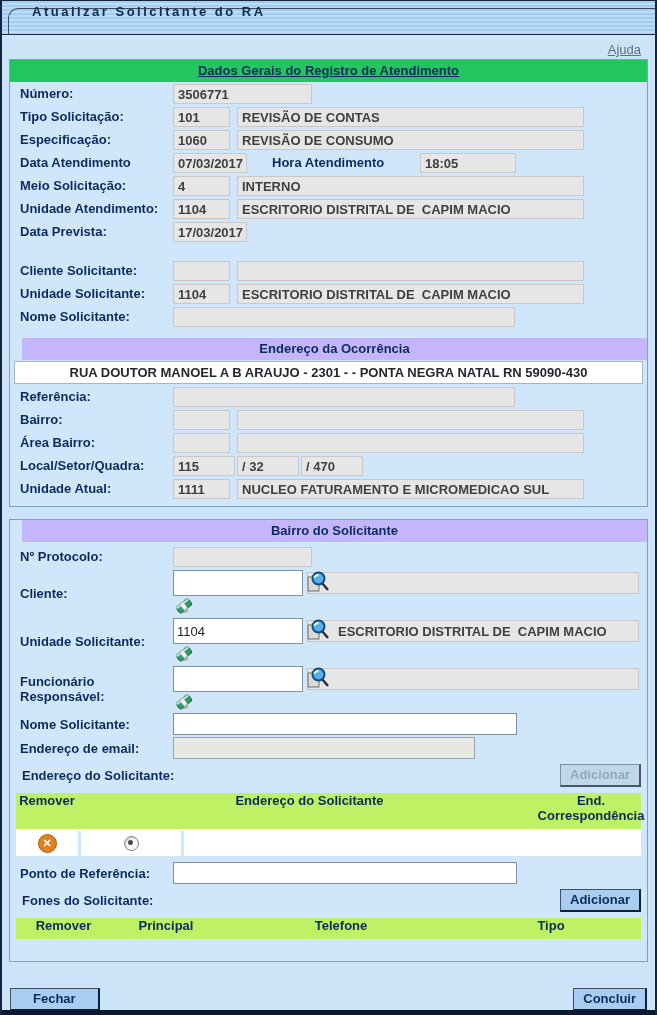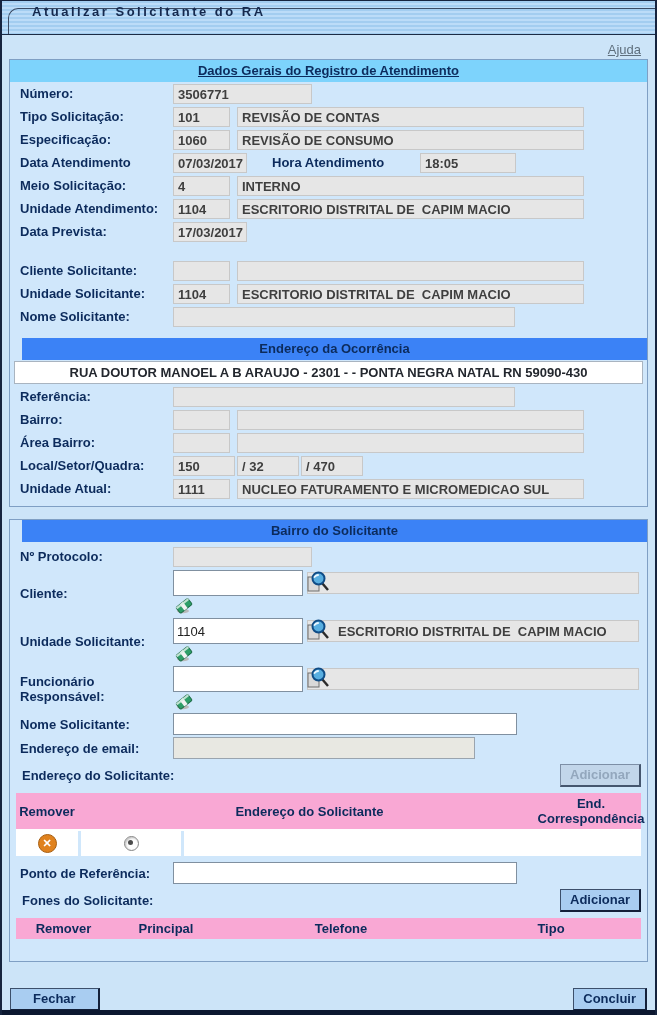--- a/index.html
+++ b/index.html
@@ -12,23 +12,23 @@
     background:repeating-linear-gradient(180deg,#a3cdf0 0px,#a3cdf0 2px,#bcdcf8 2px,#bcdcf8 4px);}
   .titletab{position:absolute;left:6px;right:0;top:7px;bottom:0;
     border-top:1px solid #3a4a63;border-left:1px solid #3a4a63;border-top-left-radius:10px;}
   .titletext{position:absolute;left:30px;top:3px;font-size:13px;font-weight:bold;
     letter-spacing:2.5px;color:#15294e;}
   
   .ajuda-row{text-align:right;padding:5px 14px 1px;height:18px;}
   .ajuda{color:#5f6f7d;font-size:13px;text-decoration:underline;cursor:pointer;}
   
   .section{margin:0 7px;border:1px solid #7f9fc4;background:#d0e7fb;padding-bottom:6px;}
-  .sec-header{background:#7dd3fc;text-align:center;padding:3px 0 4px;font-size:13px;
+  .sec-header{background:#22c55e;text-align:center;padding:3px 0 4px;font-size:13px;
     font-weight:bold;color:#0c2b5c;}
-  .sec-header.sub{background:#3b82f6;margin-left:12px;}
+  .sec-header.sub{background:#c4b5fd;margin-left:12px;}
   .u{text-decoration:underline;}
   
   .frow{display:flex;align-items:center;padding:1px 0 1px 10px;min-height:21px;}
   .flabel{width:153px;flex:none;font-weight:bold;font-size:13px;color:#0c2b5c;line-height:15px;}
   .ro{background:#e6e6e6;border:1px solid #c8c8c8;height:17px;box-sizing:content-box;
     font-size:13px;font-weight:bold;color:#3f3f3f;padding:1px 4px 0;white-space:pre;
     overflow:hidden;margin-right:7px;display:flex;align-items:center;}
   .w137{width:129px}.w55{width:47px}.w345{width:337px}.w72{width:64px}.w94{width:86px}
   .w340{width:332px}.w60{width:52px;margin-right:2px}
   .hora-label{width:148px;flex:none;margin-left:18px;font-weight:bold;font-size:13px;color:#0c2b5c;}
@@ -54,21 +54,21 @@
   .bar-row{display:flex;align-items:center;justify-content:space-between;
     padding:4px 6px 4px 12px;}
   .bar-label{font-weight:bold;font-size:13px;color:#0c2b5c;}
   .btn{background:#a9cdf1;color:#0c2b5c;font-weight:bold;font-size:13px;padding:2px 9px 3px;
     border:1px solid #3c4f6b;border-right:2px solid #13203a;border-bottom:2px solid #13203a;
     cursor:pointer;font-family:"Liberation Sans", sans-serif;}
   .btn-disabled{background:#c2d6ea;color:#93a7bd;border:1px solid #7d8fa6;
     border-right:2px solid #45566e;border-bottom:2px solid #45566e;}
   
   .tbl{margin:2px 6px 0;}
-  .thead{display:flex;background:#f9a8d4;align-items:center;font-size:13px;font-weight:bold;
+  .thead{display:flex;background:#bef264;align-items:flex-start;font-size:13px;font-weight:bold;
     color:#0c2b5c;text-align:center;}
   .thead.t1{min-height:36px;}
   .th{display:flex;align-items:center;justify-content:center;line-height:15px;}
   .c1{width:62px;flex:none}.c2{width:100px;flex:none}.c3{flex:1}
   .f1{width:95px;flex:none}.f2{width:110px;flex:none}.f3{width:240px;flex:none}.f4{flex:1}
   .thead.t2{height:21px;}
   .trow{display:flex;gap:3px;background:#d0e7fb;border-top:2px solid #ffffff;}
   .cell{background:#ffffff;height:25px;display:flex;align-items:center;justify-content:center;}
   .cell.c1{width:62px}.cell.c2{width:100px}
   .xicon{width:17px;height:17px;border-radius:50%;background:#e0821e;border:1px solid #a85f12;
@@ -182,21 +182,21 @@
     </div>
 
     <div class="frow">
       <span class="flabel">Área Bairro:</span>
       <span class="ro w55"></span>
       <span class="ro w345"></span>
     </div>
 
     <div class="frow">
       <span class="flabel">Local/Setor/Quadra:</span>
-      <span class="ro w60">150</span>
+      <span class="ro w60">115</span>
       <span class="ro w60">/ 32</span>
       <span class="ro w60">/ 470</span>
     </div>
 
     <div class="frow">
       <span class="flabel">Unidade Atual:</span>
       <span class="ro w55">1111</span>
       <span class="ro w345">NUCLEO FATURAMENTO E MICROMEDICAO SUL</span>
     </div>
   </div>

